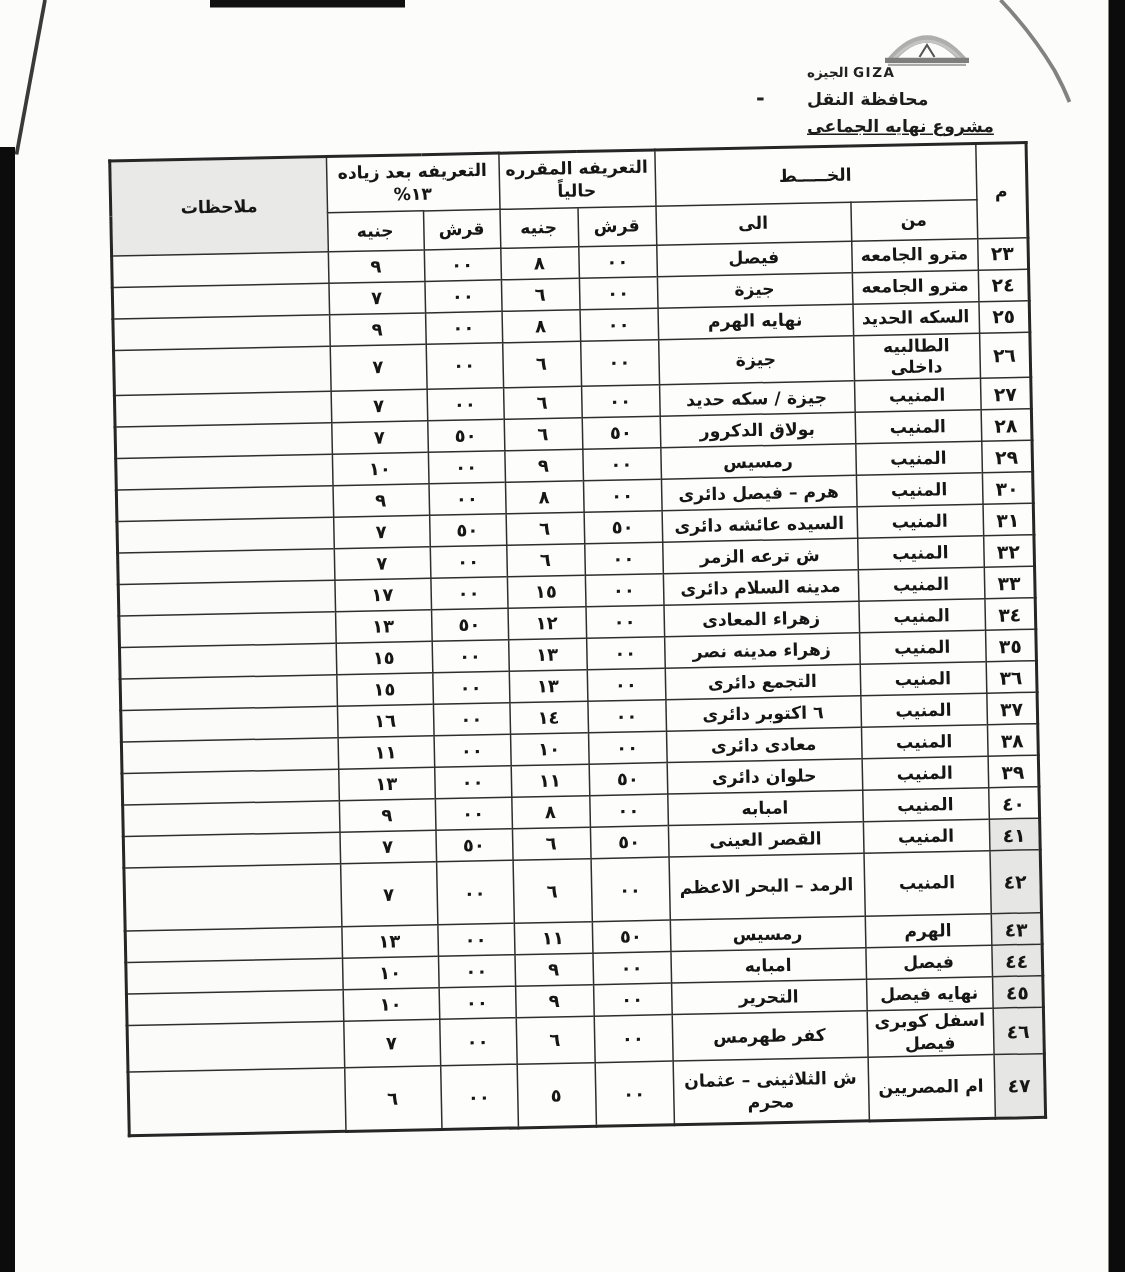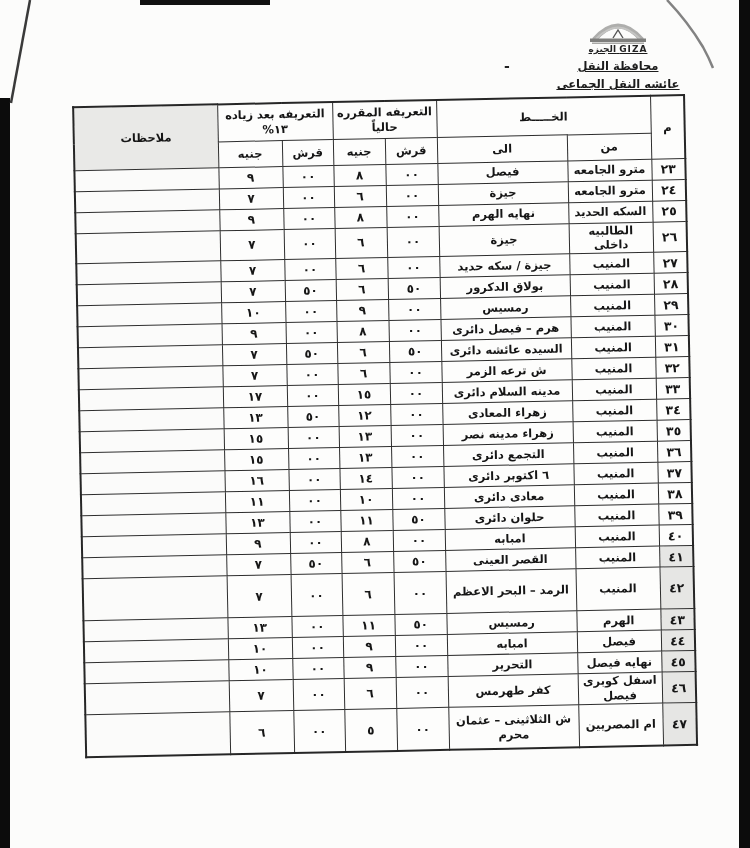--- a/index.html
+++ b/index.html
@@ -9,21 +9,21 @@
     background:#fcfcfb; overflow:hidden;
     font-family:"DejaVu Sans", sans-serif;
   }
   
   .edge-strip-left  { position:absolute; left:0; top:98px; bottom:0; width:10px; background:#0c0c0c; }
   .edge-strip-right { position:absolute; right:0; top:0; bottom:0; width:11px; background:#0c0c0c; }
   .edge-bar-top     { position:absolute; left:140px; top:0; width:130px; height:5px; background:#111; }
   .artifact-svg     { position:absolute; left:0; top:0; width:750px; height:848px; pointer-events:none; }
 
   
-  .doc-header { position:absolute; top:12px; right:52px; width:160px; text-align:center; color:#1c1c1c;text-decoration:underline; }
+  .doc-header { position:absolute; top:12px; right:52px; width:160px; text-align:left; color:#1c1c1c; }
   .logo-mark { display:block; margin:0 auto; }
   .logo-caption { font-size:9px; font-weight:bold; letter-spacing:1px; margin-top:-2px; color:#222; }
   .org-line  { font-size:11.5px; font-weight:bold; margin-top:5px; white-space:nowrap; }
   .org-line.underlined { text-decoration:underline; margin-top:4px; }
   .stray-dash { position:absolute; left:504px; top:58px; font-weight:bold; font-size:14px; color:#222; }
 
   
   .table-wrap {
     position:absolute; left:72px; top:94px; width:613px;
     transform:rotate(-1.15deg); transform-origin:top right;
@@ -70,21 +70,21 @@
       <path d="M20,27 Q42,4 64,27" fill="none" stroke="#c4c4c2" stroke-width="2"></path>
       <path d="M37,26 L42,18 L47,26" fill="none" stroke="#555" stroke-width="1.4"></path>
       <rect x="14" y="26.5" width="56" height="3.5" fill="#7e7e7c"></rect>
       <rect x="16" y="30.5" width="52" height="1.5" fill="#a9a9a7"></rect>
     </svg>
     <div class="logo-caption">
       <span>الجيزه</span>
       <span>GIZA</span>
     </div>
     <div class="org-line">محافظة النقل</div>
-    <div class="org-line underlined">عائشه النقل الجماعى</div>
+    <div class="org-line underlined">مشروع نهايه الجماعى</div>
   </div>
   <div class="stray-dash">-</div>
 
   <div class="table-wrap">
     <table dir="rtl">
       <colgroup>
         <col style="width:34px">
           <col style="width:84px">
           <col style="width:130px">
         <col style="width:52px">

